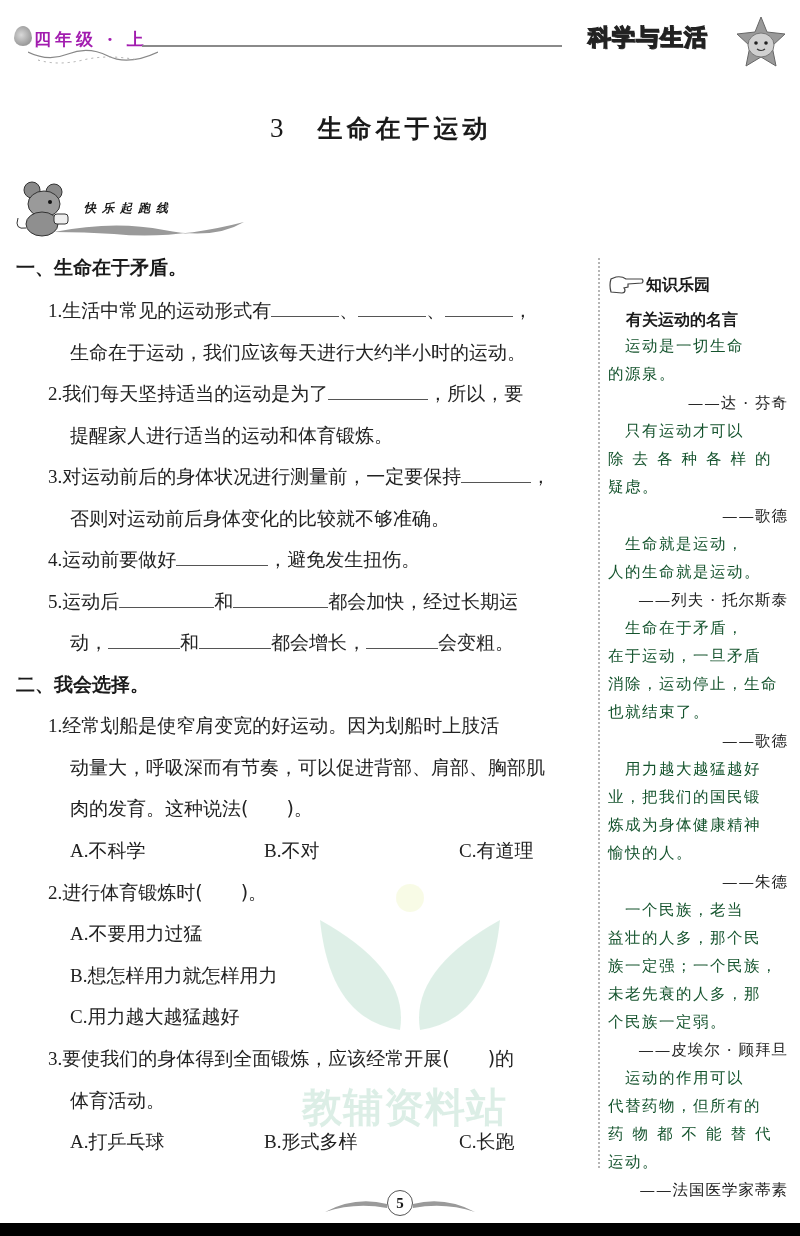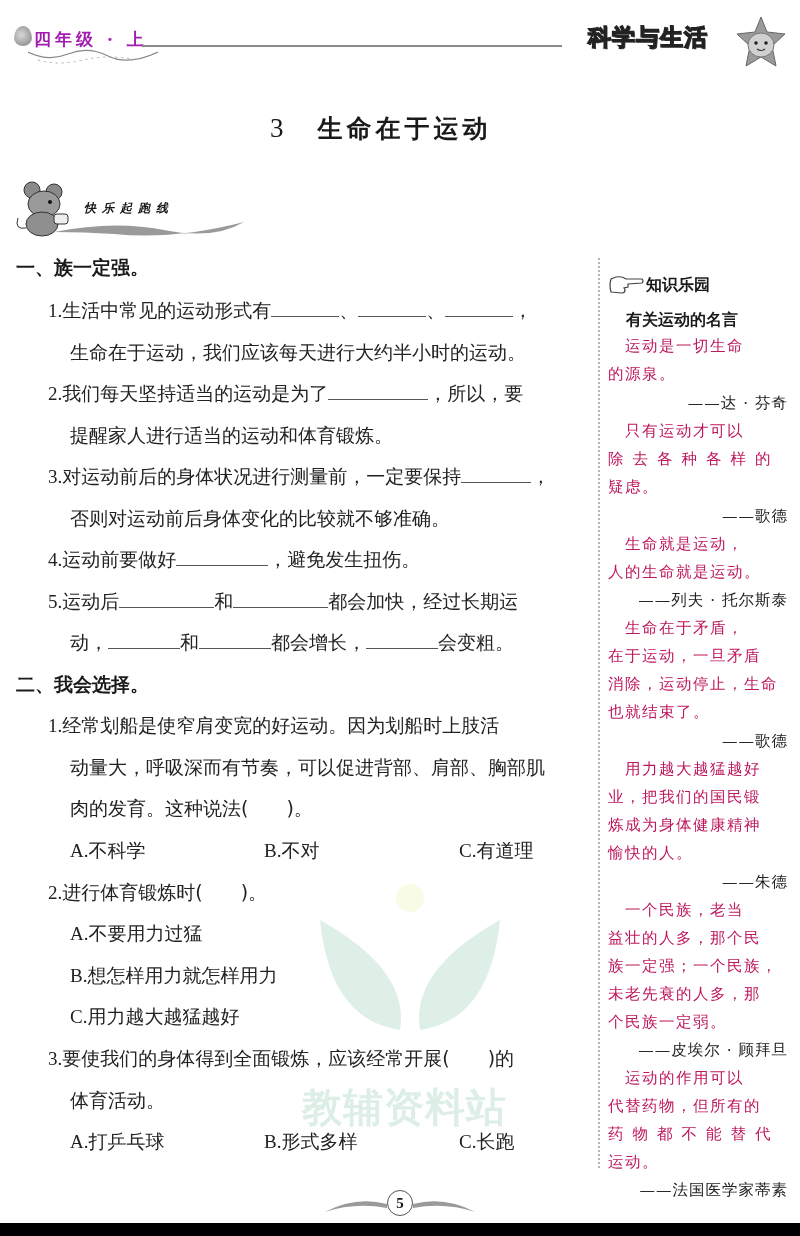--- a/index.html
+++ b/index.html
@@ -45,21 +45,21 @@
 
   
   .divider { left:598px; top:258px; width:0; height:910px; border-left:2px dotted #b5b5b5; }
   .side { left:608px; top:274px; width:180px; }
   .side-head { position:absolute; left:0; top:0; font-size:16px; font-weight:bold;
     font-family:"DejaVu Sans",sans-serif; }
   .hand-icon { display:inline-block; vertical-align:middle; width:36px; height:22px; margin-right:2px; }
   .side-subtitle { position:absolute; left:18px; top:36px; font-size:16px; font-weight:bold;
     font-family:"DejaVu Sans",sans-serif; white-space:nowrap; }
   .qline { position:absolute; font-size:15.5px; white-space:nowrap; letter-spacing:1.5px;
-    font-family:"DejaVu Serif",serif; color:#be185d; }
+    font-family:"DejaVu Serif",serif; color:#14532d; }
   .qline.just { letter-spacing:9px; }
   .qauthor { position:absolute; right:0; font-size:15.5px; white-space:nowrap;
     font-family:"DejaVu Serif",serif; color:#222; letter-spacing:1px; }
 
   
   .wm { left:300px; top:880px; width:220px; height:255px; opacity:0.16; pointer-events:none; }
   .wm-text { position:absolute; left:2px; top:200px; font-size:40px; font-weight:bold;
     color:#2e9d6a; font-family:"DejaVu Sans",sans-serif; letter-spacing:1px; white-space:nowrap; }
   .wm-text2 { position:absolute; left:10px; top:145px; font-size:40px; font-weight:bold;
     color:#2e9d6a; font-family:"DejaVu Sans",sans-serif; letter-spacing:1px; white-space:nowrap; opacity:0.7; }
@@ -114,21 +114,21 @@
 
 <div class="abs wm">
   <svg width="220" height="160" viewBox="0 0 220 160">
     <circle cx="110" cy="18" r="14" fill="#d8e86a"></circle>
     <path d="M20 40 Q30 140 100 150 Q110 90 20 40 Z" fill="#3aa36f"></path>
     <path d="M200 40 Q190 140 120 150 Q110 90 200 40 Z" fill="#3aa36f"></path>
   </svg>
   <span class="wm-text">教辅资料站</span>
 </div>
 
-<div class="sec-head" style="top:255px;">一、族一定强。</div>
+<div class="sec-head" style="top:255px;">一、生命在于矛盾。</div>
 
 <div class="line" style="left:48px; top:298px;">
   <span class="num">1.</span><span>生活中常见的运动形式有</span><span class="blank" style="width:68px"></span><span>、</span><span class="blank" style="width:68px"></span><span>、</span><span class="blank" style="width:68px"></span><span>，</span>
 </div>
 <div class="line" style="left:70px; top:340px;">生命在于运动，我们应该每天进行大约半小时的运动。</div>
 
 <div class="line" style="left:48px; top:381px;">
   <span class="num">2.</span><span>我们每天坚持适当的运动是为了</span><span class="blank" style="width:100px"></span><span>，所以，要</span>
 </div>
 <div class="line" style="left:70px; top:423px;">提醒家人进行适当的运动和体育锻炼。</div>

